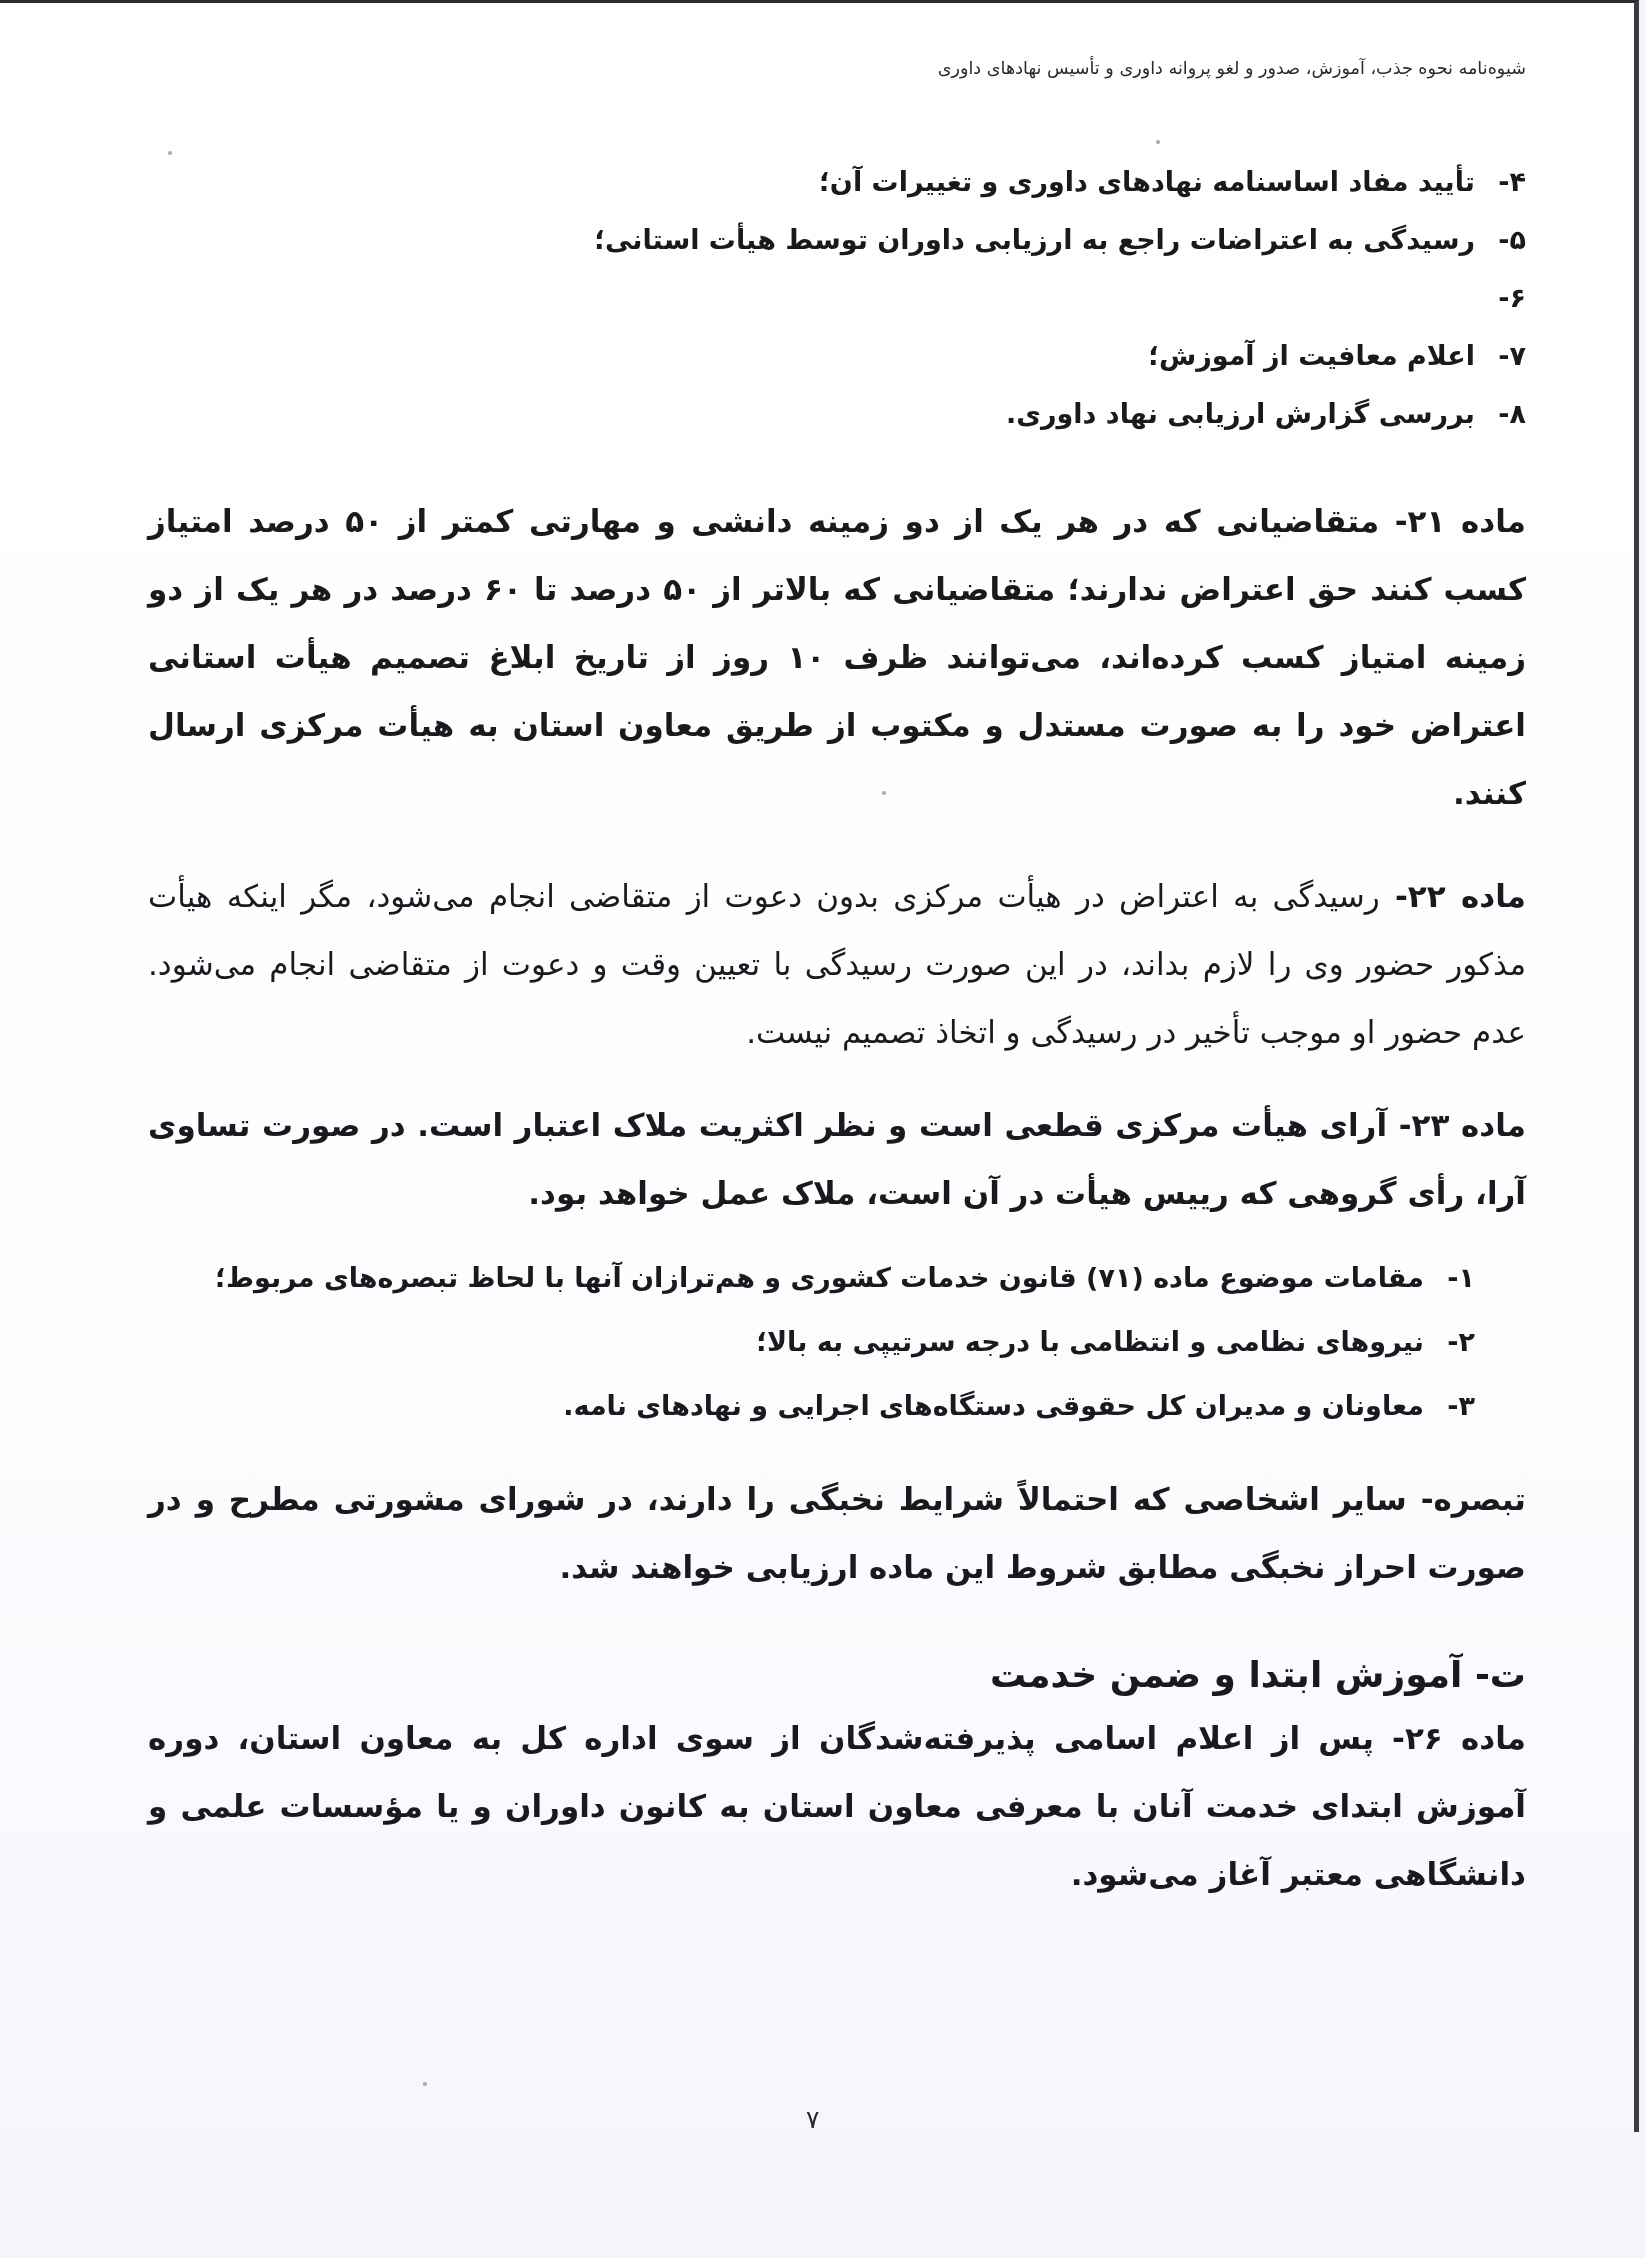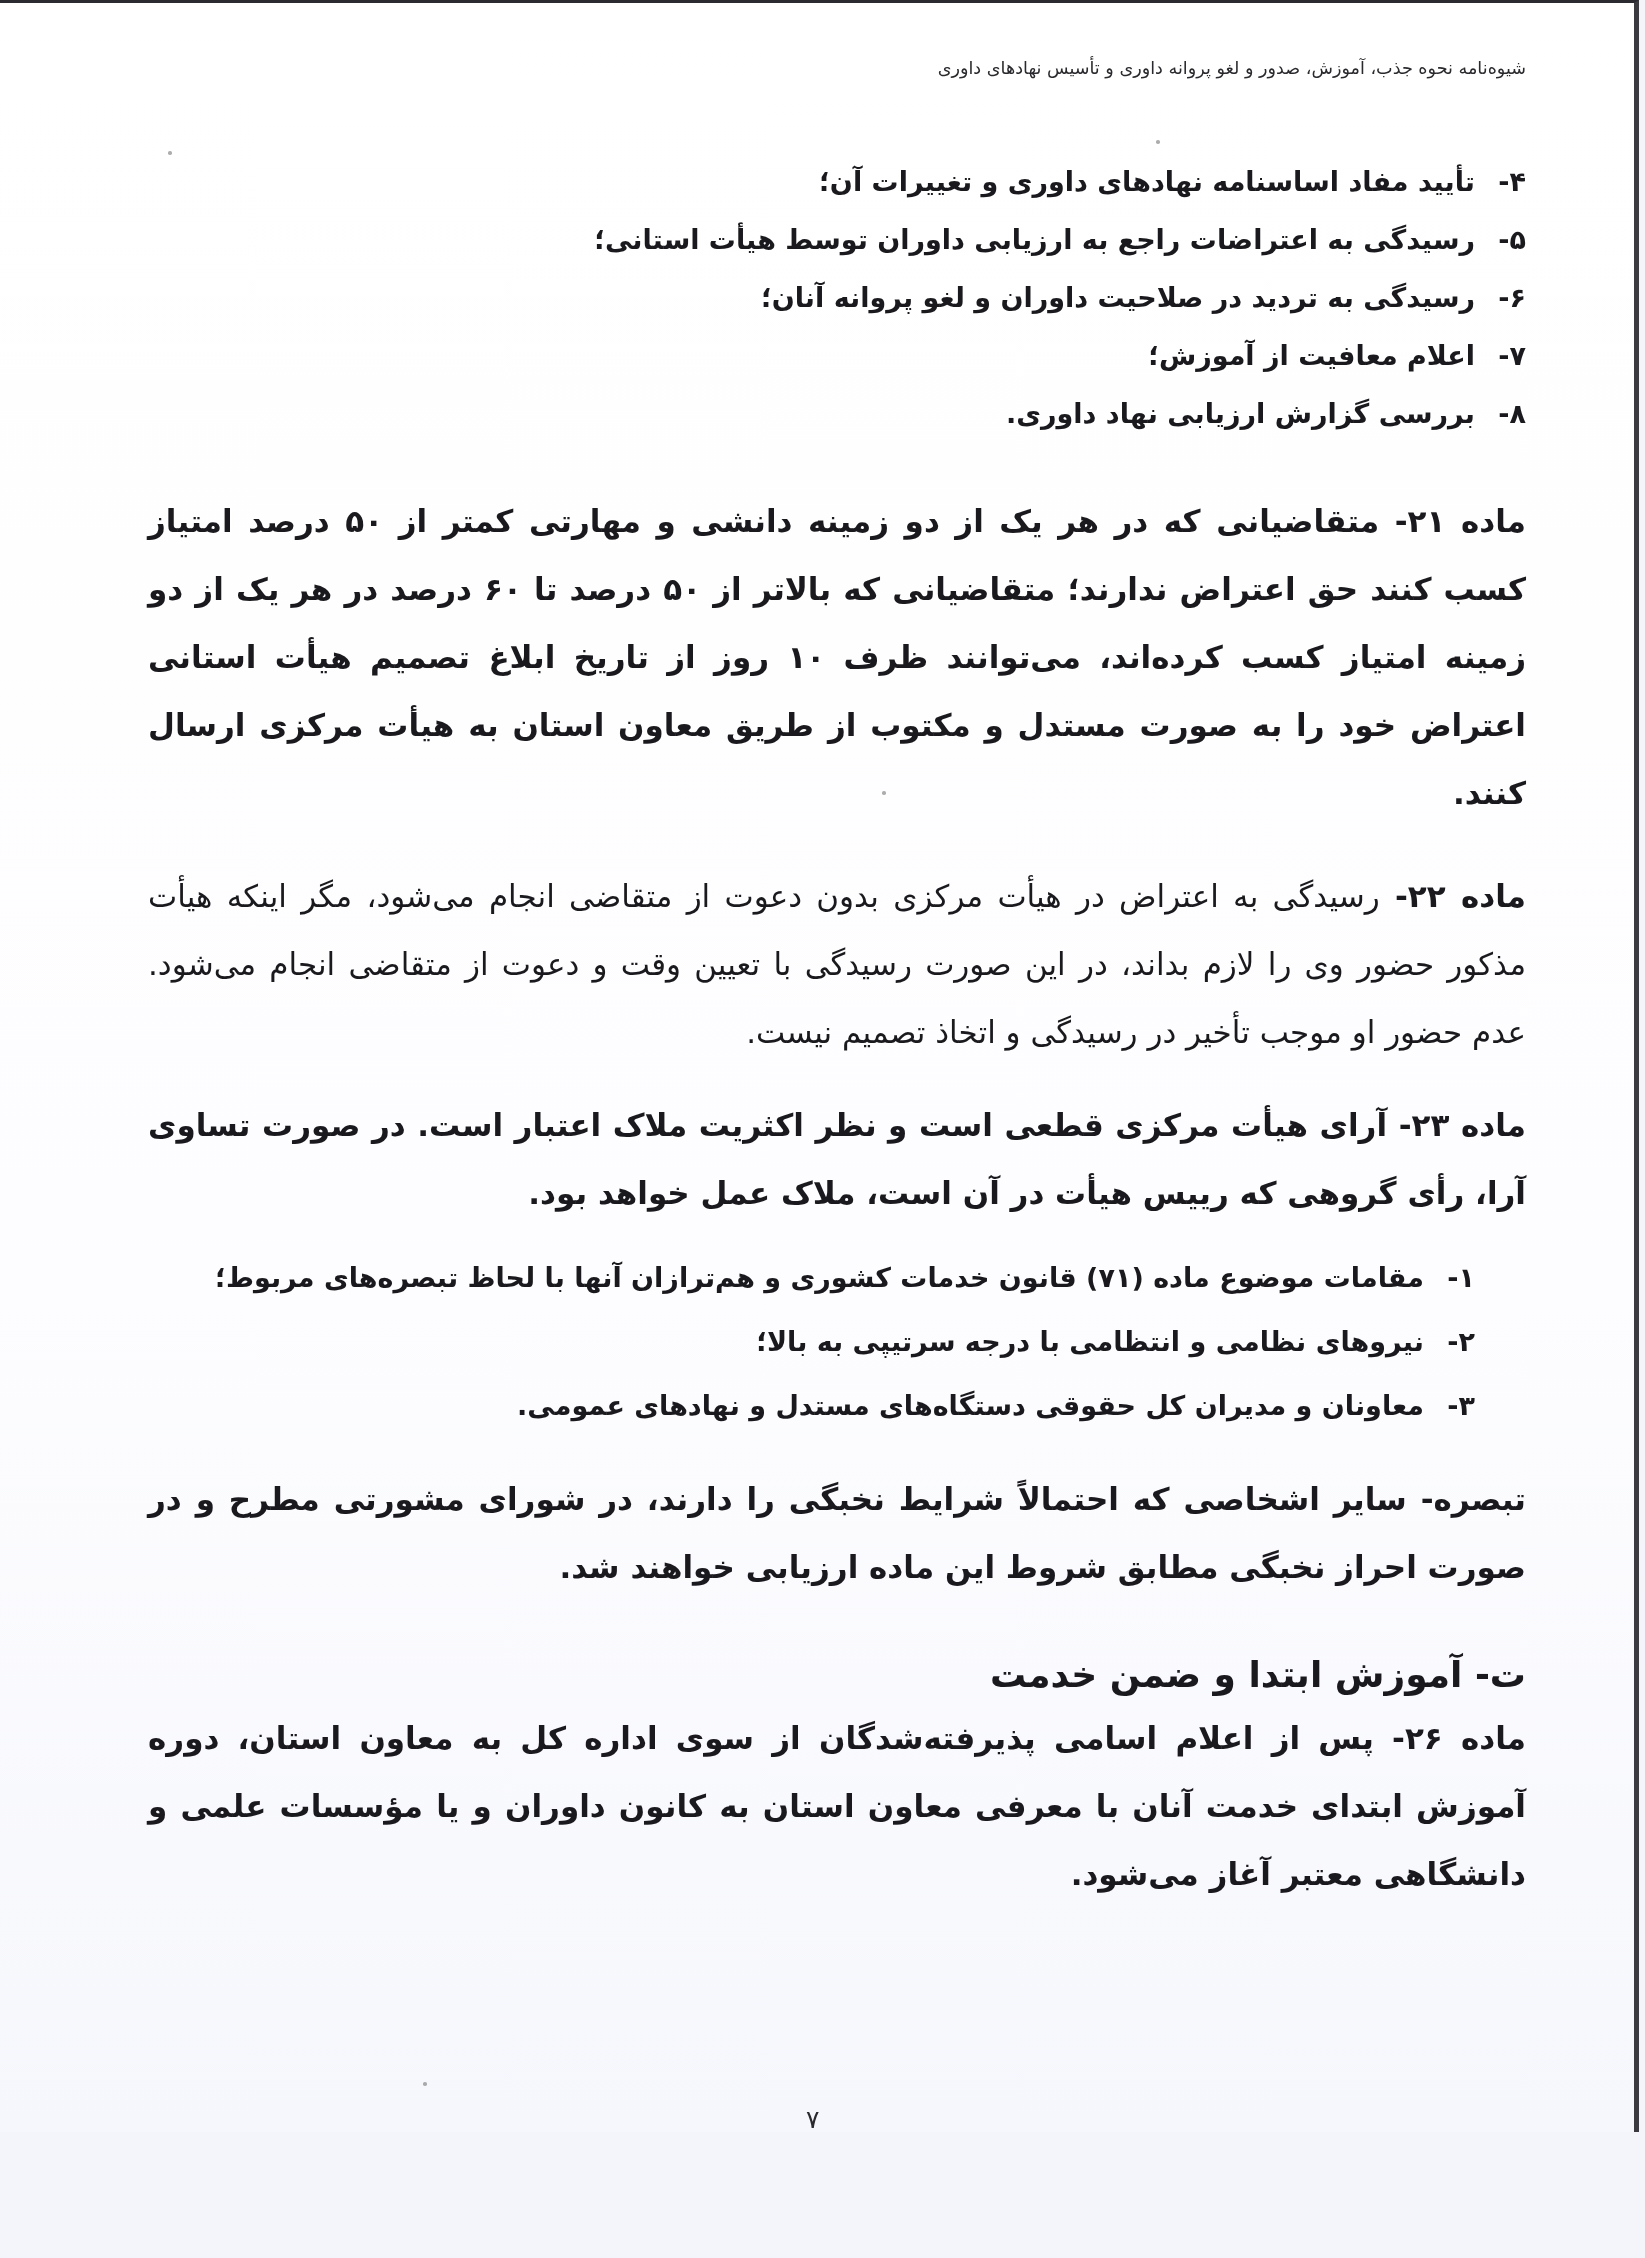--- a/index.html
+++ b/index.html
@@ -130,21 +130,20 @@
       <li class="list-item">
         <span class="num">۴-</span>
         <span>تأیید مفاد اساسنامه نهادهای داوری و تغییرات آن؛</span>
       </li>
       <li class="list-item">
         <span class="num">۵-</span>
         <span>رسیدگی به اعتراضات راجع به ارزیابی داوران توسط هیأت استانی؛</span>
       </li>
       <li class="list-item">
         <span class="num">۶-</span>
-        <span>رسیدگی به تردید در صلاحیت داوران و لغو پروانه آنان؛</span>
       </li>
       <li class="list-item">
         <span class="num">۷-</span>
         <span>اعلام معافیت از آموزش؛</span>
       </li>
       <li class="list-item">
         <span class="num">۸-</span>
         <span>بررسی گزارش ارزیابی نهاد داوری.</span>
       </li>
     </ul>
@@ -172,21 +171,21 @@
         <li class="list-item">
           <span class="num">۱-</span>
           <span>مقامات موضوع ماده (۷۱) قانون خدمات کشوری و هم‌ترازان آنها با لحاظ تبصره‌های مربوط؛</span>
         </li>
         <li class="list-item">
           <span class="num">۲-</span>
           <span>نیروهای نظامی و انتظامی با درجه سرتیپی به بالا؛</span>
         </li>
         <li class="list-item">
           <span class="num">۳-</span>
-          <span>معاونان و مدیران کل حقوقی دستگاه‌های مستدل و نهادهای عمومی.</span>
+          <span>معاونان و مدیران کل حقوقی دستگاه‌های اجرایی و نهادهای نامه.</span>
         </li>
       </ul>
     </div>
 
     <div class="block block-note">
       <p class="para bold-body">
         <span class="lead">تبصره- </span><span class="body">سایر اشخاصی که احتمالاً شرایط نخبگی را دارند، در شورای مشورتی مطرح و در صورت احراز نخبگی مطابق شروط این ماده ارزیابی خواهند شد.</span>
       </p>
     </div>
 

